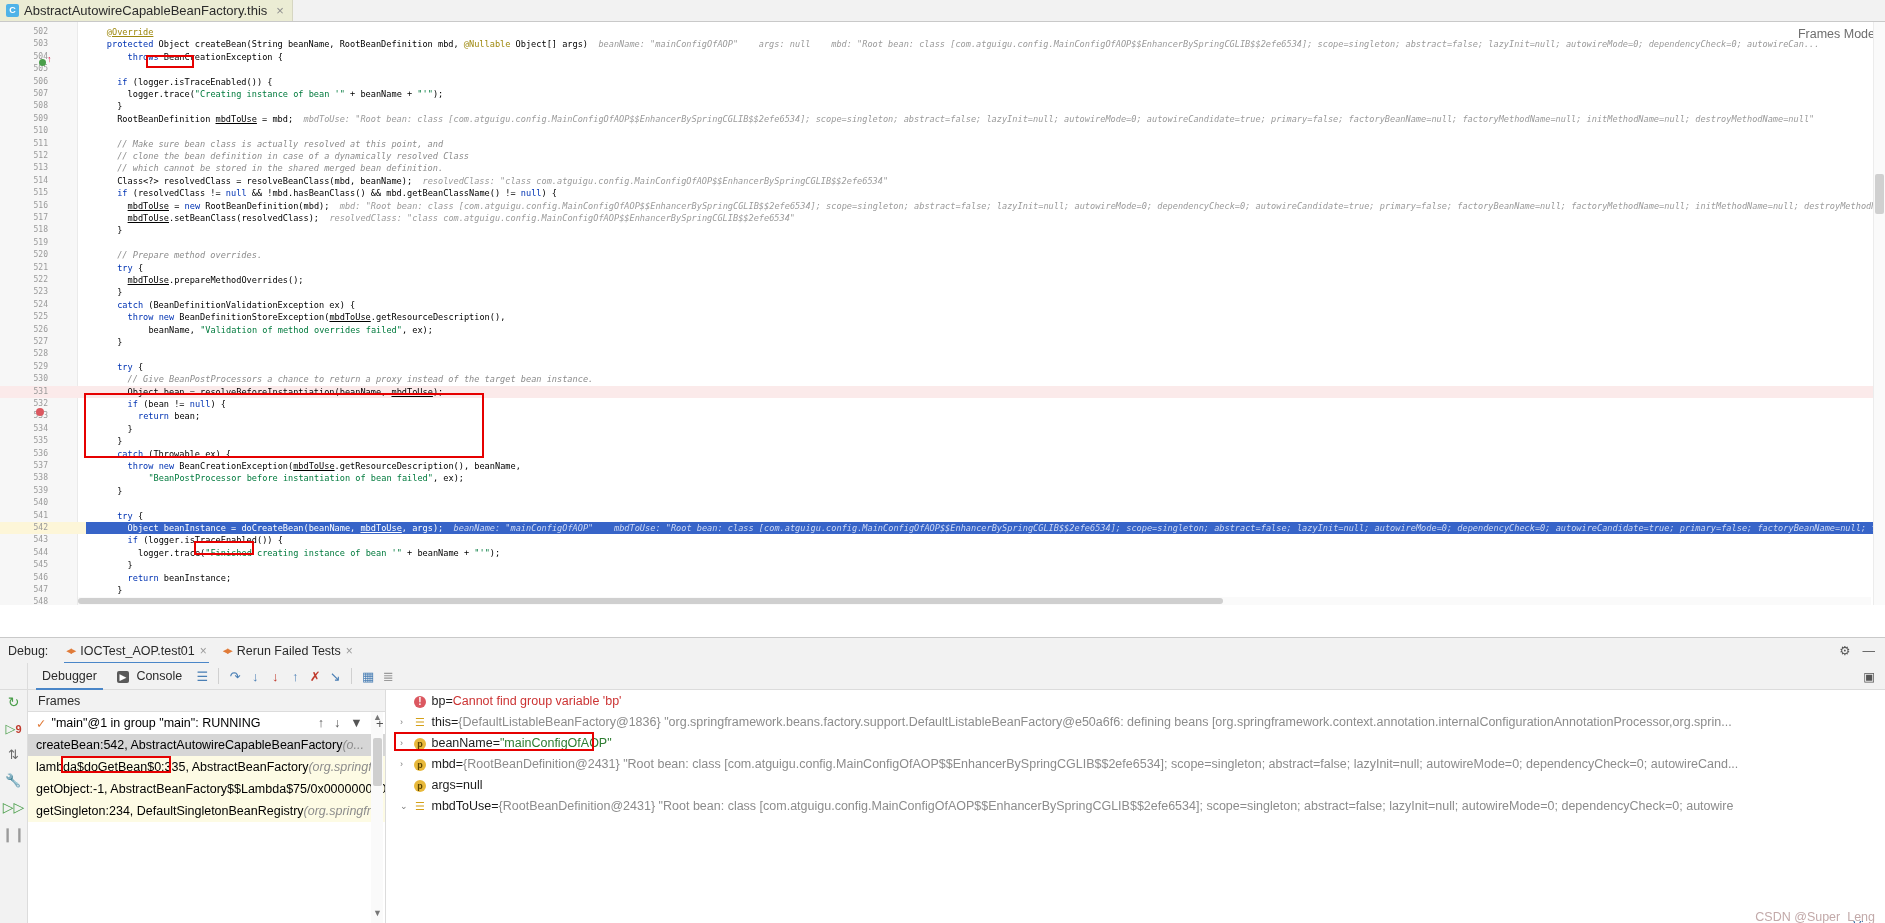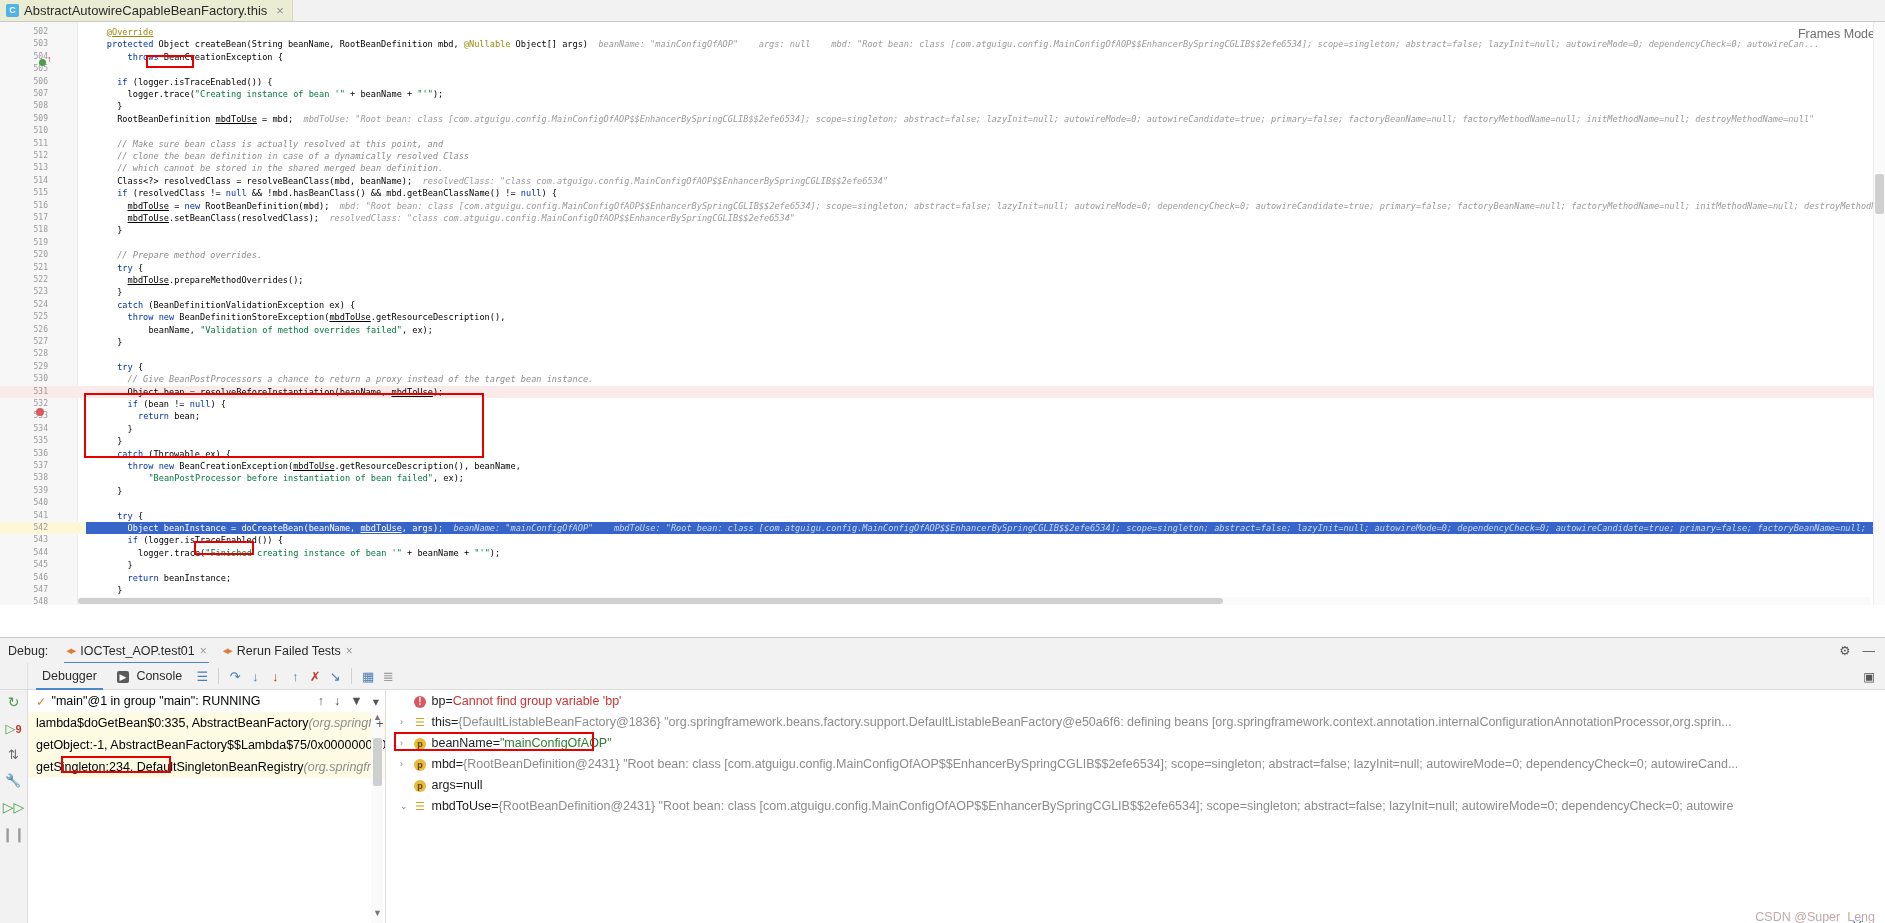--- a/index.html
+++ b/index.html
@@ -188,31 +188,36 @@
   <div class="leftrail" style="position:static; width:28px; height:258px; display:flex; flex-direction:column; align-items:center; padding-top:4px; gap:11px;">
     <span style="color:#4a9e4a;font-size:14px;">↻</span>
     <span style="color:#4a9e4a;font-size:13px;">▷<b style="color:#c0392b;font-size:11px">9</b></span>
     <span style="color:#6a6a6a;font-size:13px;">⇅</span>
     <span style="color:#6a6a6a;font-size:13px;">🔧</span>
     <span style="color:#4a9e4a;font-size:14px;">▷▷</span>
     <span style="color:#9a9a9a;font-size:14px;">❙❙</span>
   </div>
 
   <div class="pane-frames">
+    <div class="paneheader">Frames</div>
     <div class="framerow" style="background:#ffffff;">
       <span style="color:#e07b39;margin-right:5px;">✓</span>
       <span>"main"@1 in group "main": RUNNING</span>
       <span style="margin-left:auto;display:flex;gap:10px;padding-right:6px;color:#555;">
         <span>↑</span>
         <span>↓</span>
         <span>▼</span>
         <span>▾</span>
       </span>
     </div>
     <div id="frames-list" class="framelist">
+        <div class="framerow framesel">
+          <span>createBean:542, AbstractAutowireCapableBeanFactory</span> 
+          <span class="framepkg">(o...</span>
+        </div>
         <div class="framerow">
           <span>lambda$doGetBean$0:335, AbstractBeanFactory</span> 
           <span class="framepkg">(org.springfra</span>
         </div>
         <div class="framerow">
           <span>getObject:-1, AbstractBeanFactory$$Lambda$75/0x00000008000</span>
         </div>
         <div class="framerow">
           <span>getSingleton:234, DefaultSingletonBeanRegistry</span> 
           <span class="framepkg">(org.springfra</span>

